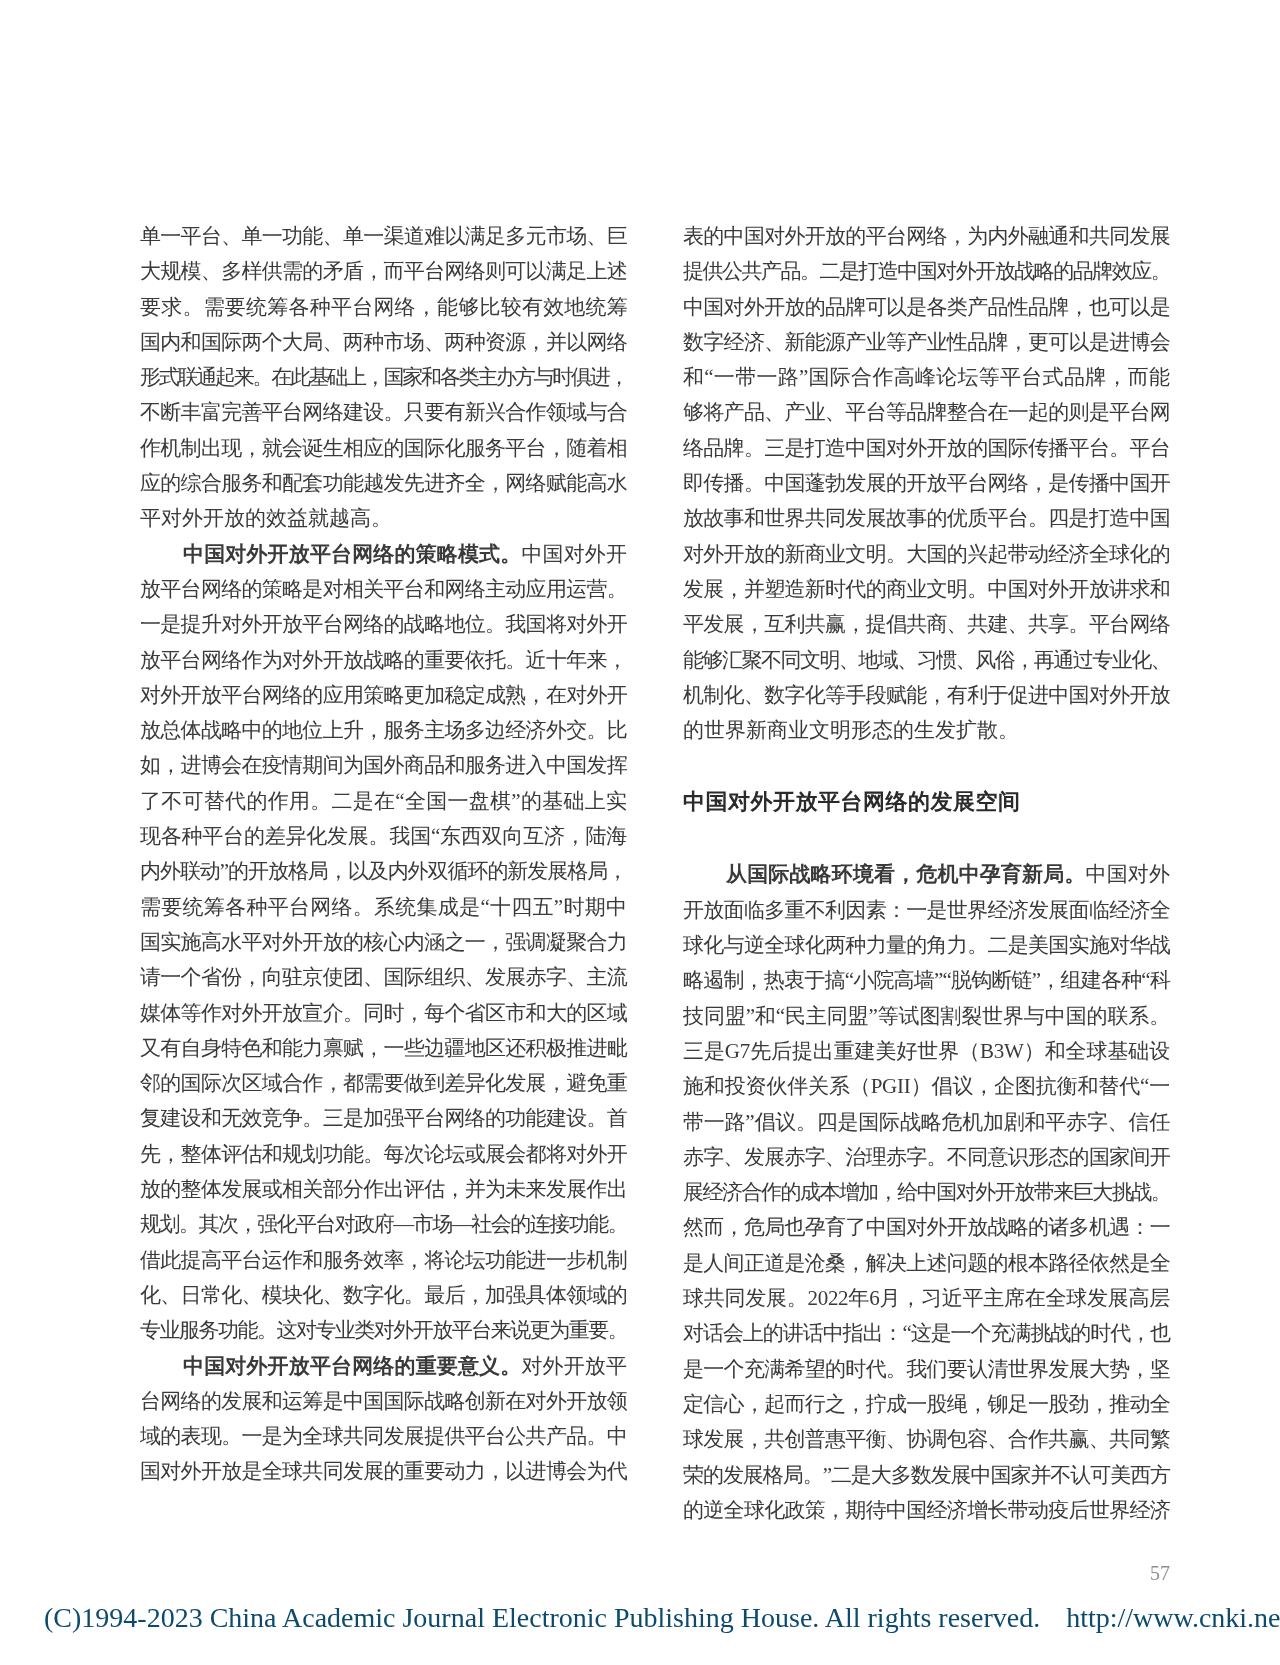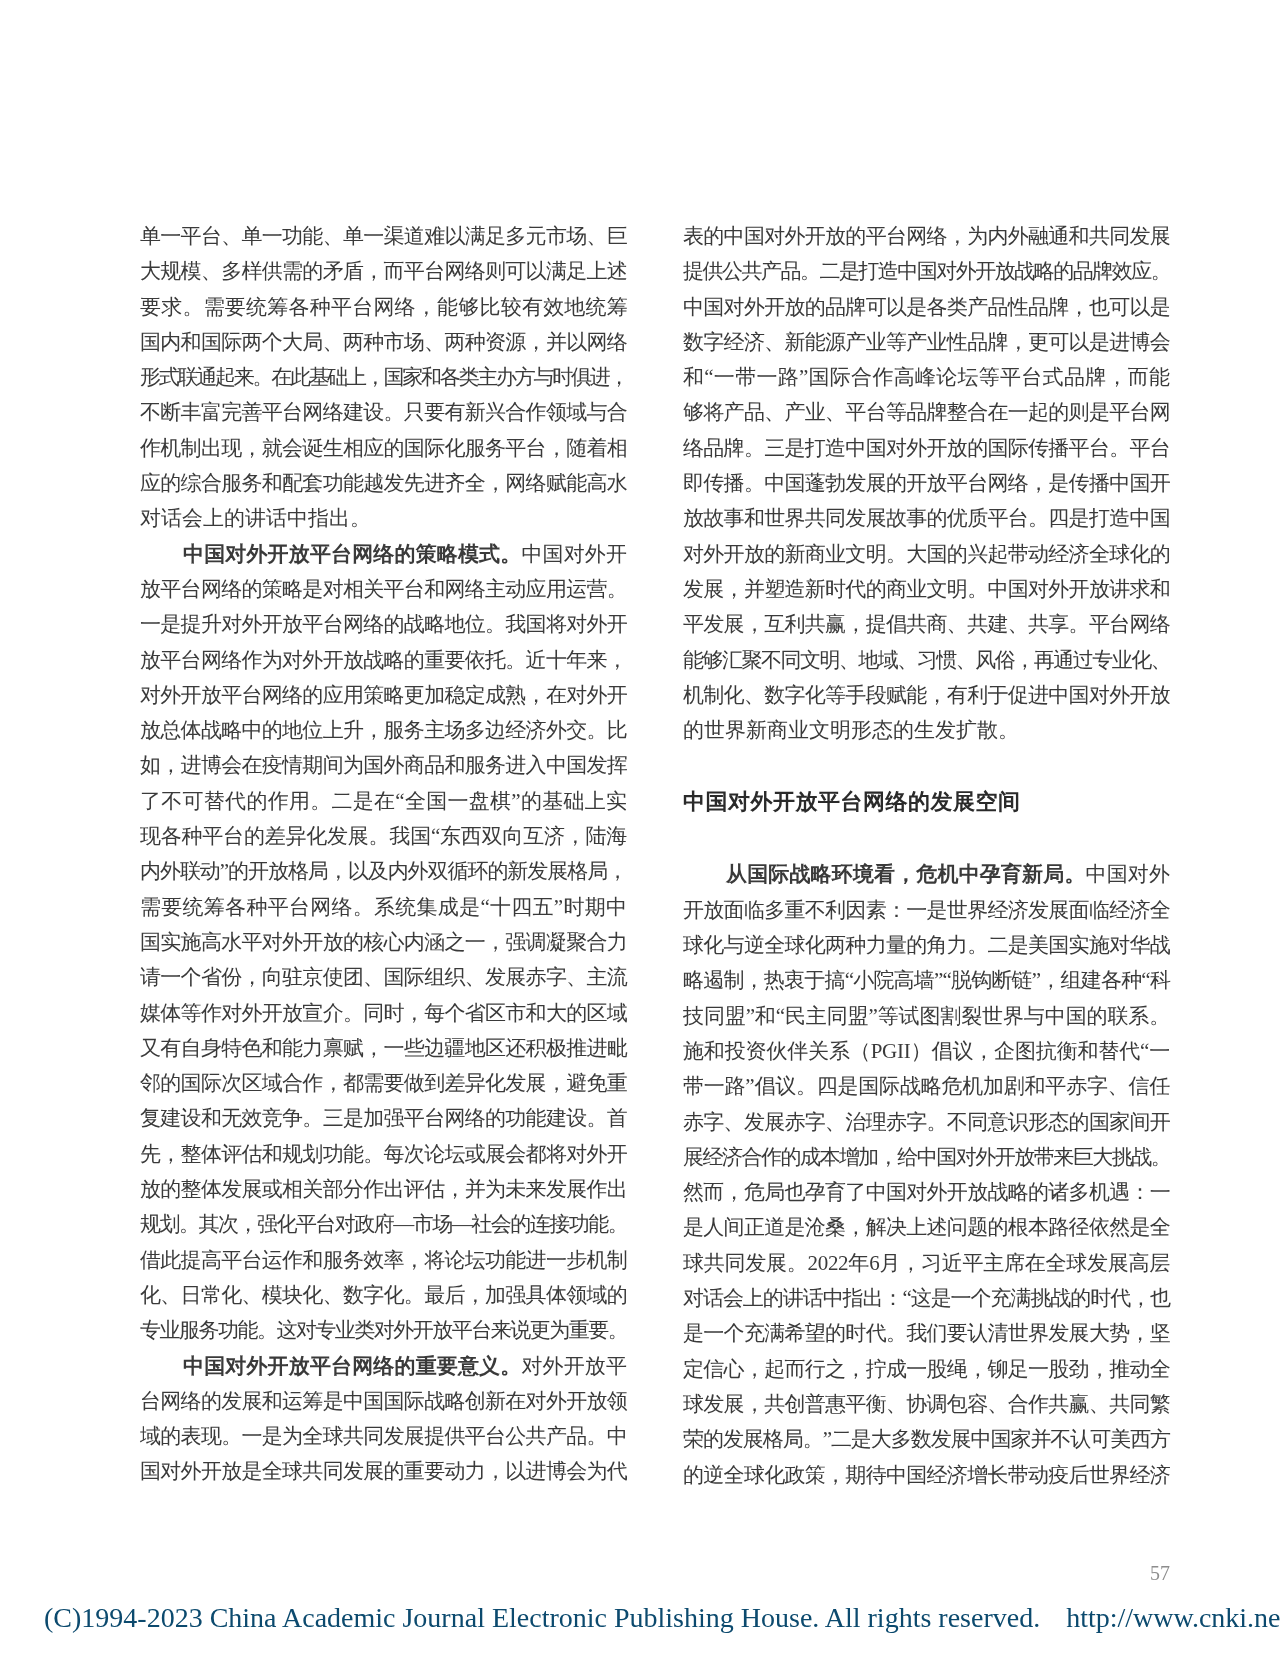--- a/index.html
+++ b/index.html
@@ -32,21 +32,21 @@
 <div>
   <div class="col col-left">
       <div class="line" style="letter-spacing: -0.78913px;"><span>单一平台、单一功能、单一渠道难以满足多元市场、巨</span></div>
       <div class="line" style="letter-spacing: -0.78913px;"><span>大规模、多样供需的矛盾，而平台网络则可以满足上述</span></div>
       <div class="line" style="letter-spacing: -0.78913px;"><span>要求。需要统筹各种平台网络，能够比较有效地统筹</span></div>
       <div class="line" style="letter-spacing: -0.78913px;"><span>国内和国际两个大局、两种市场、两种资源，并以网络</span></div>
       <div class="line" style="letter-spacing: -2.41px;"><span>形式联通起来。在此基础上，国家和各类主办方与时俱进，</span></div>
       <div class="line" style="letter-spacing: -0.78913px;"><span>不断丰富完善平台网络建设。只要有新兴合作领域与合</span></div>
       <div class="line" style="letter-spacing: -0.78913px;"><span>作机制出现，就会诞生相应的国际化服务平台，随着相</span></div>
       <div class="line" style="letter-spacing: -0.78913px;"><span>应的综合服务和配套功能越发先进齐全，网络赋能高水</span></div>
-      <div class="line para-end" style=""><span>对话会上的讲话中指出。</span></div>
+      <div class="line para-end" style=""><span>平对外开放的效益就越高。</span></div>
       <div class="line indent" style=""><span class="lead">中国对外开放平台网络的策略模式。</span><span>中国对外开</span></div>
       <div class="line" style="letter-spacing: -0.78913px;"><span>放平台网络的策略是对相关平台和网络主动应用运营。</span></div>
       <div class="line" style="letter-spacing: -0.78913px;"><span>一是提升对外开放平台网络的战略地位。我国将对外开</span></div>
       <div class="line" style="letter-spacing: -0.78913px;"><span>放平台网络作为对外开放战略的重要依托。近十年来，</span></div>
       <div class="line" style="letter-spacing: -0.78913px;"><span>对外开放平台网络的应用策略更加稳定成熟，在对外开</span></div>
       <div class="line" style="letter-spacing: -0.78913px;"><span>放总体战略中的地位上升，服务主场多边经济外交。比</span></div>
       <div class="line" style="letter-spacing: -0.78913px;"><span>如，进博会在疫情期间为国外商品和服务进入中国发挥</span></div>
       <div class="line" style=""><span>了不可替代的作用。二是在“全国一盘棋”的基础上实</span></div>
       <div class="line" style="letter-spacing: -0.267391px;"><span>现各种平台的差异化发展。我国“东西双向互济，陆海</span></div>
       <div class="line" style="letter-spacing: -1.13333px;"><span>内外联动”的开放格局，以及内外双循环的新发展格局，</span></div>
@@ -83,20 +83,21 @@
       <div class="line" style="letter-spacing: -0.78913px;"><span>平发展，互利共赢，提倡共商、共建、共享。平台网络</span></div>
       <div class="line" style="letter-spacing: -1.63333px;"><span>能够汇聚不同文明、地域、习惯、风俗，再通过专业化、</span></div>
       <div class="line" style="letter-spacing: -0.78913px;"><span>机制化、数字化等手段赋能，有利于促进中国对外开放</span></div>
       <div class="line para-end" style=""><span>的世界新商业文明形态的生发扩散。</span></div>
       <div class="section-heading">中国对外开放平台网络的发展空间</div>
       <div class="line indent" style=""><span class="lead">从国际战略环境看，危机中孕育新局。</span><span>中国对外</span></div>
       <div class="line" style="letter-spacing: -0.78913px;"><span>开放面临多重不利因素：一是世界经济发展面临经济全</span></div>
       <div class="line" style="letter-spacing: -0.78913px;"><span>球化与逆全球化两种力量的角力。二是美国实施对华战</span></div>
       <div class="line" style="letter-spacing: -0.896154px;"><span>略遏制，热衷于搞“小院高墙”“脱钩断链”，组建各种“科</span></div>
       <div class="line" style="letter-spacing: -0.175px;"><span>技同盟”和“民主同盟”等试图割裂世界与中国的联系。</span></div>
+      <div class="line" style="letter-spacing: -0.175px;"><span>三是G7先后提出重建美好世界（B3W）和全球基础设</span></div>
       <div class="line" style="letter-spacing: -0.21px;"><span>施和投资伙伴关系（PGII）倡议，企图抗衡和替代“一</span></div>
       <div class="line" style="letter-spacing: -0.267391px;"><span>带一路”倡议。四是国际战略危机加剧和平赤字、信任</span></div>
       <div class="line" style="letter-spacing: -0.78913px;"><span>赤字、发展赤字、治理赤字。不同意识形态的国家间开</span></div>
       <div class="line" style="letter-spacing: -1.63333px;"><span>展经济合作的成本增加，给中国对外开放带来巨大挑战。</span></div>
       <div class="line" style="letter-spacing: -0.78913px;"><span>然而，危局也孕育了中国对外开放战略的诸多机遇：一</span></div>
       <div class="line" style="letter-spacing: -0.78913px;"><span>是人间正道是沧桑，解决上述问题的根本路径依然是全</span></div>
       <div class="line" style="letter-spacing: -0.33px;"><span>球共同发展。2022年6月，习近平主席在全球发展高层</span></div>
       <div class="line" style="letter-spacing: -1.13333px;"><span>对话会上的讲话中指出：“这是一个充满挑战的时代，也</span></div>
       <div class="line" style="letter-spacing: -0.78913px;"><span>是一个充满希望的时代。我们要认清世界发展大势，坚</span></div>
       <div class="line" style="letter-spacing: -0.78913px;"><span>定信心，起而行之，拧成一股绳，铆足一股劲，推动全</span></div>

